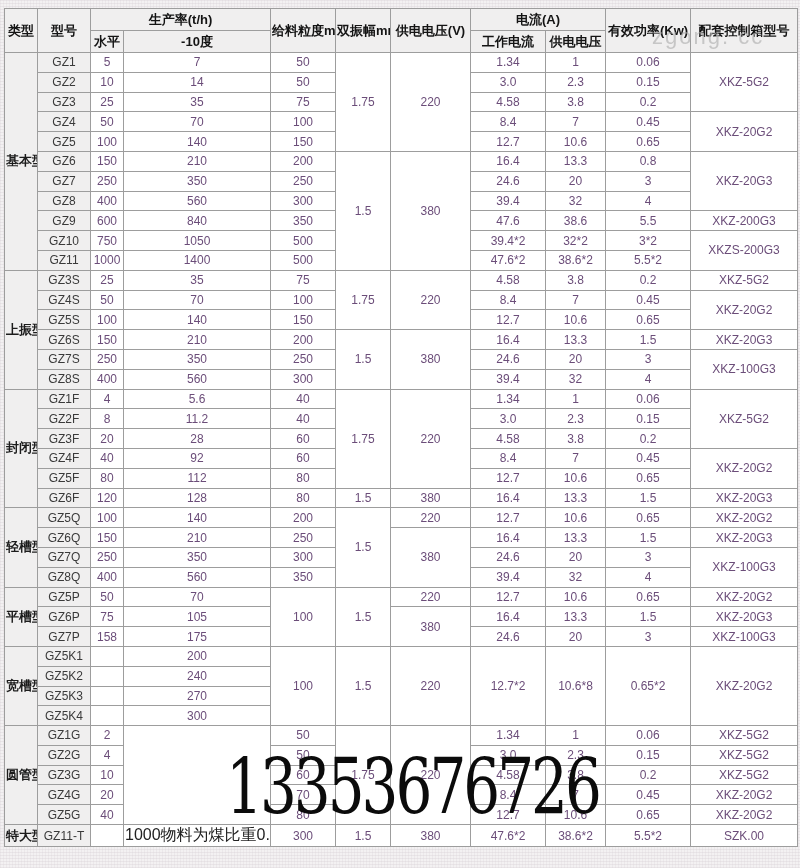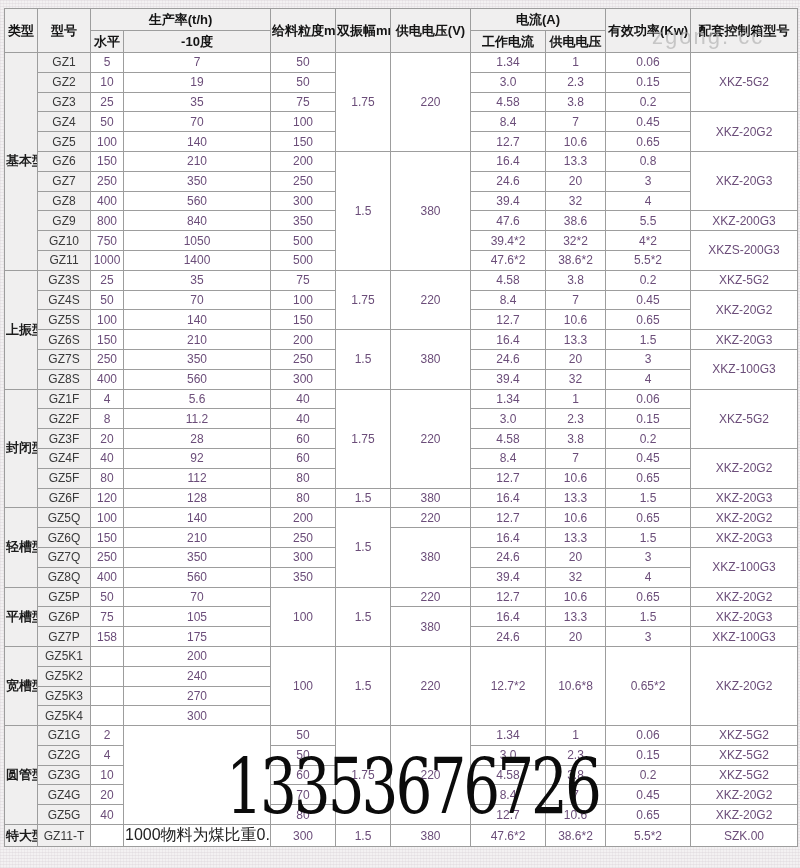--- a/index.html
+++ b/index.html
@@ -90,21 +90,21 @@
           <td rowspan="5">1.75</td>
           <td rowspan="5">220</td>
           <td>1.34</td>
           <td>1</td>
           <td>0.06</td>
           <td rowspan="3">XKZ-5G2</td>
         </tr>
         <tr>
           <td class="m">GZ2</td>
           <td>10</td>
-          <td>19</td>
+          <td>14</td>
           <td>50</td>
           <td>3.0</td>
           <td>2.3</td>
           <td>0.15</td>
         </tr>
         <tr>
           <td class="m">GZ3</td>
           <td>25</td>
           <td>35</td>
           <td>75</td>
@@ -156,36 +156,36 @@
           <td class="m">GZ8</td>
           <td>400</td>
           <td>560</td>
           <td>300</td>
           <td>39.4</td>
           <td>32</td>
           <td>4</td>
         </tr>
         <tr>
           <td class="m">GZ9</td>
-          <td>800</td>
+          <td>600</td>
           <td>840</td>
           <td>350</td>
           <td>47.6</td>
           <td>38.6</td>
           <td>5.5</td>
           <td>XKZ-200G3</td>
         </tr>
         <tr>
           <td class="m">GZ10</td>
           <td>750</td>
           <td>1050</td>
           <td>500</td>
           <td>39.4*2</td>
           <td>32*2</td>
-          <td>4*2</td>
+          <td>3*2</td>
           <td rowspan="2">XKZS-200G3</td>
         </tr>
         <tr>
           <td class="m">GZ11</td>
           <td>1000</td>
           <td>1400</td>
           <td>500</td>
           <td>47.6*2</td>
           <td>38.6*2</td>
           <td>5.5*2</td>

